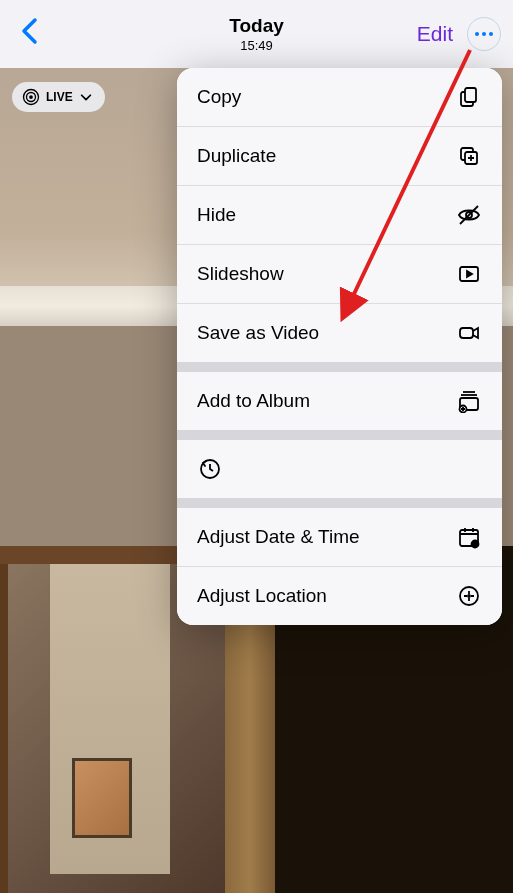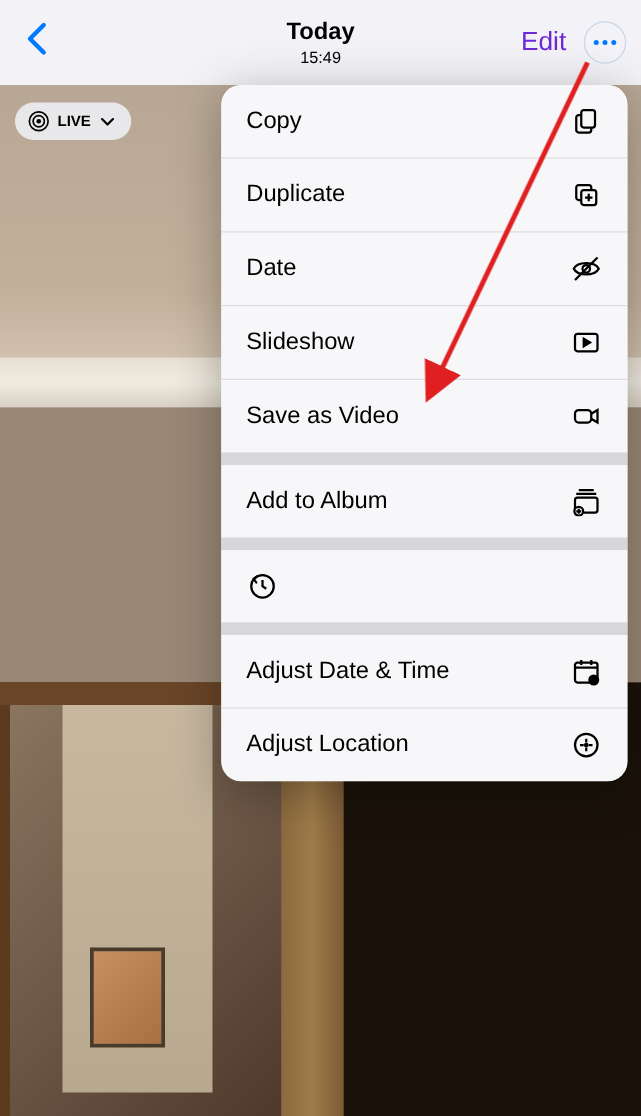--- a/index.html
+++ b/index.html
@@ -292,21 +292,21 @@
       <span>Duplicate</span>
       <span class="menu-icon">
         <svg viewBox="0 0 24 24" fill="none" stroke="#000" stroke-width="1.8">
           <rect x="8" y="8" width="12" height="12" rx="2"></rect>
           <path d="M8 16 H6 a2 2 0 0 1 -2 -2 V6 a2 2 0 0 1 2 -2 h8 a2 2 0 0 1 2 2 v2"></path>
           <path d="M14 11 v6 M11 14 h6"></path>
         </svg>
       </span>
     </div>
     <div class="menu-item">
-      <span>Date</span>
+      <span>Hide</span>
       <span class="menu-icon">
         <svg viewBox="0 0 24 24" fill="none" stroke="#000" stroke-width="1.8">
           <path d="M2 12 c3-6 17-6 20 0 c-3 6 -17 6 -20 0 z"></path>
           <circle cx="12" cy="12" r="3"></circle>
           <line x1="3" y1="21" x2="21" y2="3"></line>
         </svg>
       </span>
     </div>
     <div class="menu-item">
       <span>Slideshow</span>

